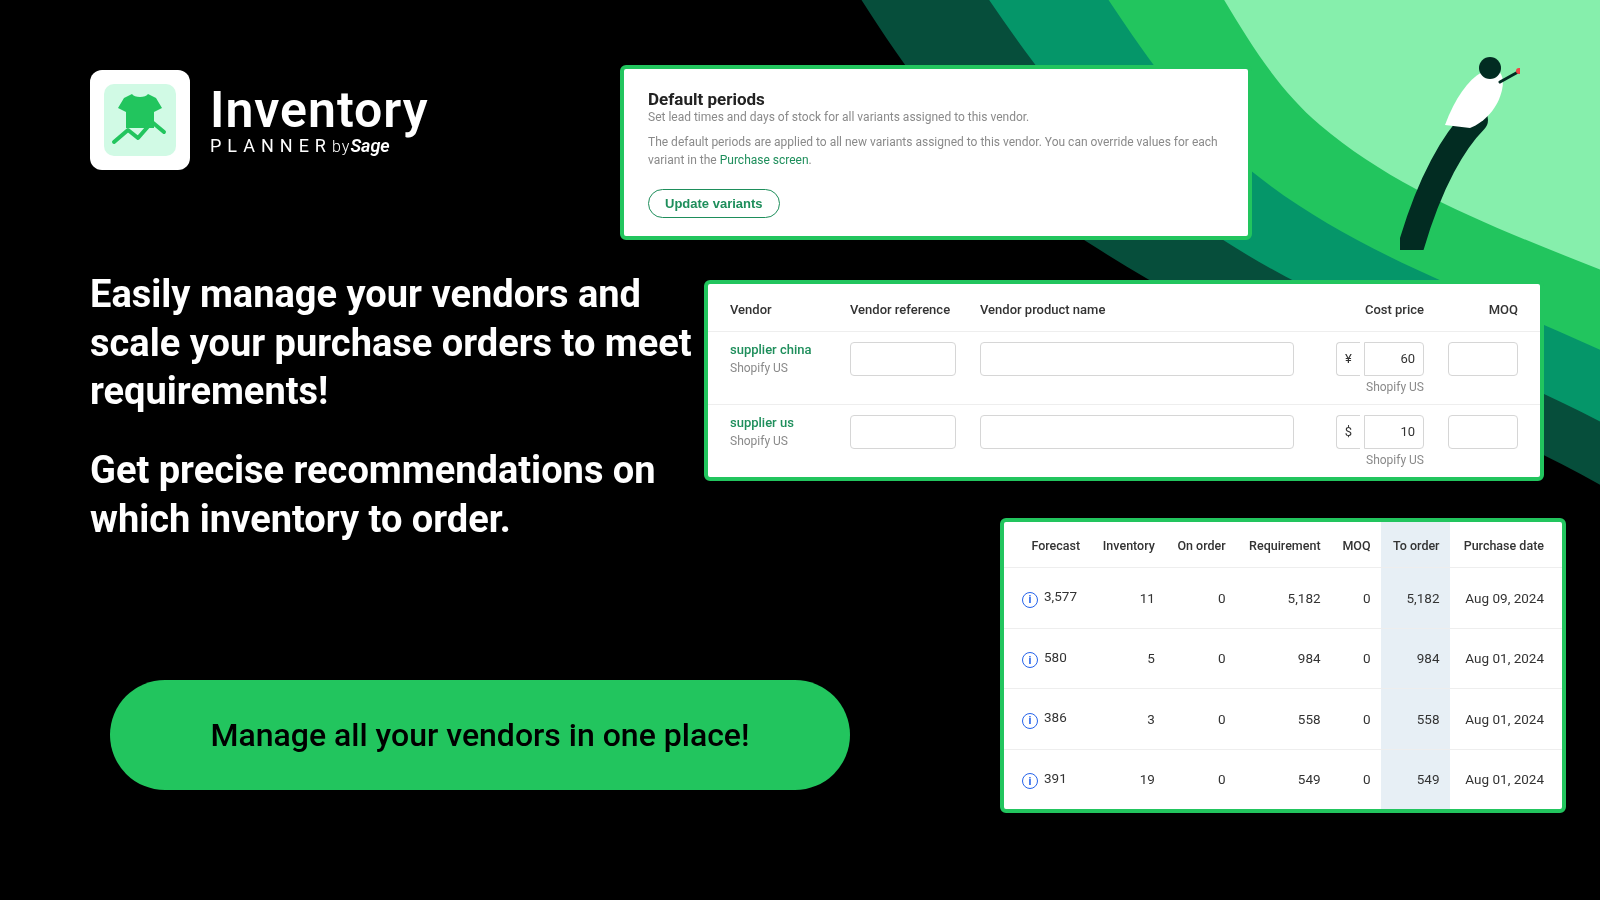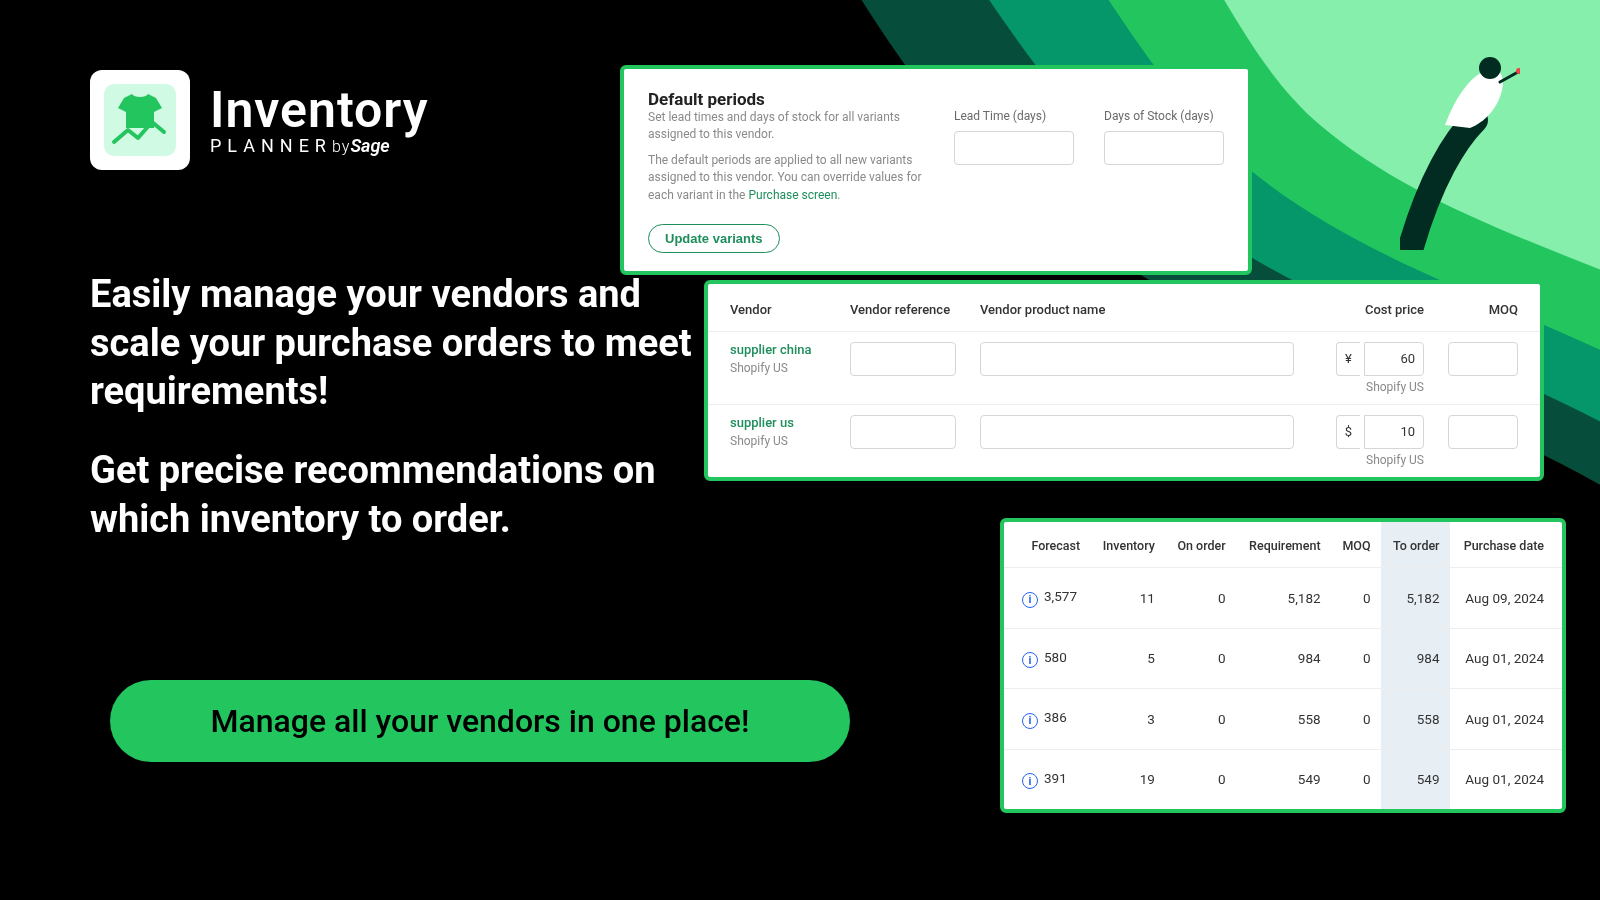--- a/index.html
+++ b/index.html
@@ -61,21 +61,21 @@
     line-height: 1.28;
     margin-bottom: 30px;
   }
 
   
   .cta {
     position: absolute;
     left: 110px;
     top: 680px;
     width: 740px;
-    height: 82px;
+    height: 110px;
     background: #22c55e;
     border-radius: 60px;
     color: #000;
     font-size: 32px;
     font-weight: 500;
     display: flex;
     align-items: center;
     justify-content: center;
     cursor: pointer;
   }
@@ -254,30 +254,20 @@
 <div class="panel panel-periods">
   <h3>Default periods</h3>
   <div class="dp-body">
     <div class="dp-text">
       <p>Set lead times and days of stock for all variants assigned to this vendor.</p>
       <p>
         <span>The default periods are applied to all new variants assigned to this vendor. You can override values for each variant in the </span><a href="#">Purchase screen</a><span>.</span>
       </p>
       <button class="update-variants">Update variants</button>
     </div>
-    <div class="dp-fields">
-      <div class="dp-field">
-        <label>Lead Time (days)</label>
-        <input type="text" style="">
-      </div>
-      <div class="dp-field">
-        <label>Days of Stock (days)</label>
-        <input type="text" style="">
-      </div>
-    </div>
   </div>
 </div>
 
 <div class="panel panel-vendors">
   <table class="vendors-table">
     <thead>
       <tr>
         <th style="width:130px">Vendor</th>
         <th style="width:130px">Vendor reference</th>
         <th>Vendor product name</th>

